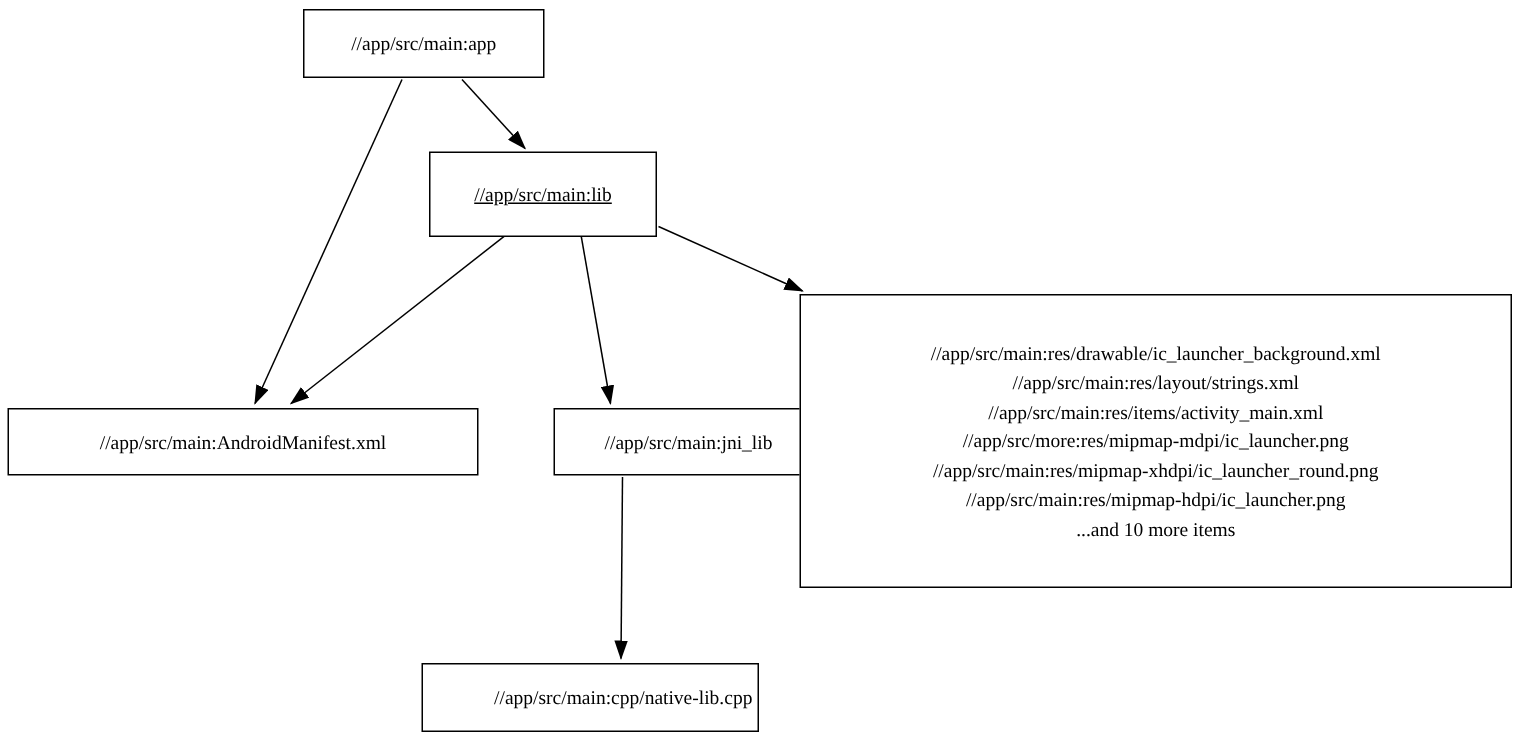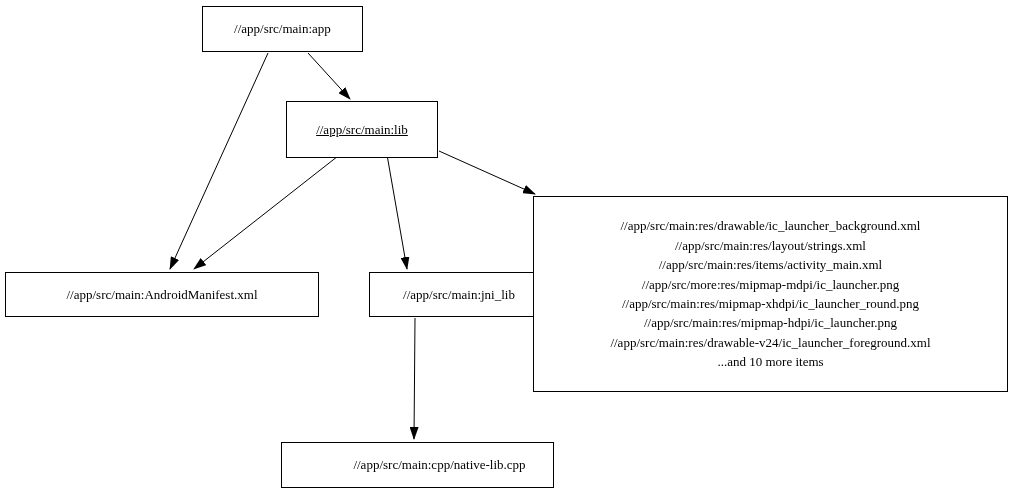--- a/index.html
+++ b/index.html
@@ -35,21 +35,21 @@
     justify-content: center;
     text-align: center;
     white-space: nowrap;
     line-height: 19.4px;
   }
   .node-app        { left: 202px; top: 6px;   width: 161px; height: 46px; }
   .node-lib        { left: 286px; top: 101px; width: 152px; height: 57px; text-decoration: underline; }
   .node-manifest   { left: 5px;   top: 272px; width: 314px; height: 45px; }
   .node-jni-lib    { left: 325px; top: 272px; width: 180px; height: 45px; margin-left: 44px; }
   .node-resources  { left: 533px; top: 196px; width: 475px; height: 196px; }
-  .node-native-lib { left: 281px; top: 442px; width: 273px; height: 46px; padding-left: 44px; }
+  .node-native-lib { left: 281px; top: 442px; width: 225px; height: 46px; padding-left: 44px; }
   .res-line { display: block; }
 </style>
 </head>
 <body>
 
 <div class="canvas">
 
   <svg class="edge-layer" width="1018" height="496" viewBox="0 0 1018 496" xmlns="http://www.w3.org/2000/svg">
     <defs>
       <marker id="arrowhead" markerWidth="13" markerHeight="9" refX="12" refY="4.5" orient="auto" markerUnits="userSpaceOnUse">
@@ -80,21 +80,20 @@
     <span>//app/src/main:jni_lib</span>
   </div>
 
   <div class="node node-resources">
     <span class="res-line">//app/src/main:res/drawable/ic_launcher_background.xml</span>
     <span class="res-line">//app/src/main:res/layout/strings.xml</span>
     <span class="res-line">//app/src/main:res/items/activity_main.xml</span>
     <span class="res-line">//app/src/more:res/mipmap-mdpi/ic_launcher.png</span>
     <span class="res-line">//app/src/main:res/mipmap-xhdpi/ic_launcher_round.png</span>
     <span class="res-line">//app/src/main:res/mipmap-hdpi/ic_launcher.png</span>
-    <span class="res-line">//app/src/main:res/drawable-v24/ic_launcher_foreground.xml</span>
     <span class="res-line">...and 10 more items</span>
   </div>
 
   <div class="node node-native-lib">
     <span>//app/src/main:cpp/native-lib.cpp</span>
   </div>
 
 </div>
 
 </body></html>

